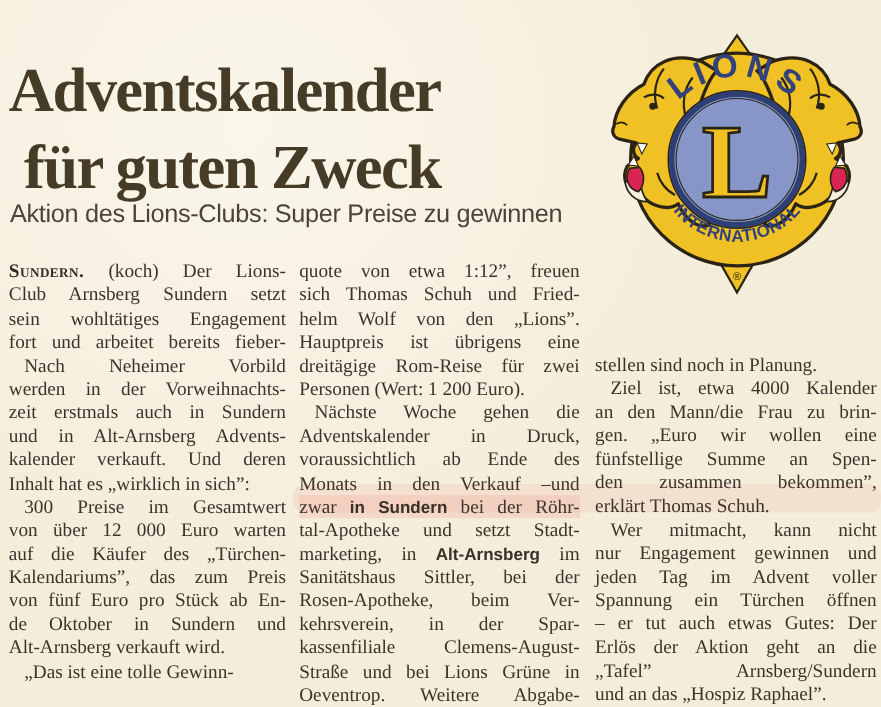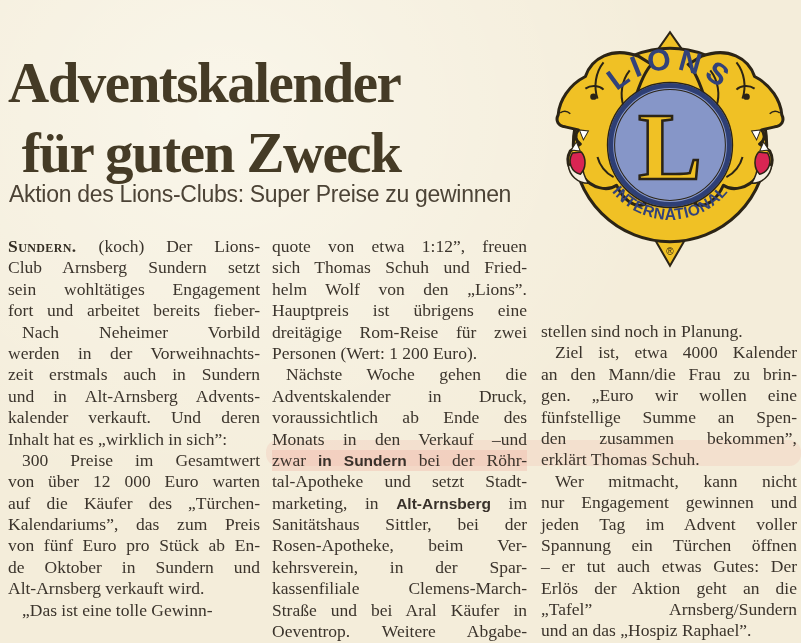--- a/index.html
+++ b/index.html
@@ -139,22 +139,22 @@
       <div class="line in"><span>Nächste Woche gehen die</span></div>
       <div class="line"><span>Adventskalender in Druck,</span></div>
       <div class="line"><span>voraussichtlich ab Ende des</span></div>
       <div class="line"><span>Monats in den Verkauf –und</span></div>
       <div class="line hl"><span>zwar </span><span class="b">in Sundern</span><span> bei der Röhr-</span></div>
       <div class="line"><span>tal-Apotheke und setzt Stadt-</span></div>
       <div class="line"><span>marketing, in </span><span class="b">Alt-Arnsberg</span><span> im</span></div>
       <div class="line"><span>Sanitätshaus Sittler, bei der</span></div>
       <div class="line"><span>Rosen-Apotheke, beim Ver-</span></div>
       <div class="line"><span>kehrsverein, in der Spar-</span></div>
-      <div class="line"><span>kassenfiliale Clemens-March-</span></div>
-      <div class="line"><span>Straße und bei Aral Käufer in</span></div>
+      <div class="line"><span>kassenfiliale Clemens-August-</span></div>
+      <div class="line"><span>Straße und bei Lions Grüne in</span></div>
       <div class="line"><span>Oeventrop. Weitere Abgabe-</span></div>
     </div>
   <div class="col col3">
       <div class="line end"><span>stellen sind noch in Planung.</span></div>
       <div class="line in"><span>Ziel ist, etwa 4000 Kalender</span></div>
       <div class="line"><span>an den Mann/die Frau zu brin-</span></div>
       <div class="line"><span>gen. „Euro wir wollen eine</span></div>
       <div class="line"><span>fünfstellige Summe an Spen-</span></div>
       <div class="line"><span>den zusammen bekommen”,</span></div>
       <div class="line end"><span>erklärt Thomas Schuh.</span></div>

